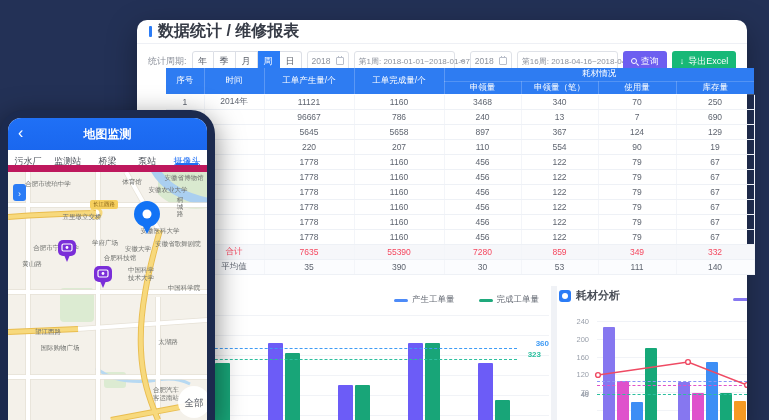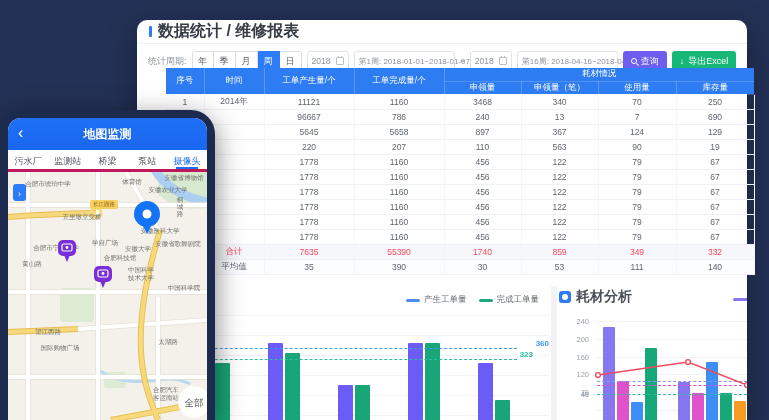--- a/index.html
+++ b/index.html
@@ -45,40 +45,40 @@
         border-bottom:1px solid #eef1f6;border-right:1px solid #f3f5f9;padding:0}
   .dt tr.total td{background:#f6f7fa;color:#f5485f}
   .dt tr.avg td{background:#fbfcfe;color:#5f6570}
 
   
   .lchart{position:absolute;left:8px;top:266px;width:404px;height:144px;overflow:hidden}
   .gutter{position:absolute;left:414px;top:266px;bottom:0;width:6px;background:#f0f2f6}
   .rchart{position:absolute;left:420px;top:266px;width:190px;height:144px;overflow:hidden}
   .gridline{position:absolute;height:1px;background:#f1f3f7}
   .bar{position:absolute}
-  .legend{position:absolute;top:8px;right:10px;display:flex;gap:12px;align-items:center;z-index:3}
+  .legend{position:absolute;top:8px;right:10px;display:flex;gap:24px;align-items:center;z-index:3}
   .litem{display:flex;align-items:center;gap:4px;font-size:8.5px;color:#676c76;cursor:pointer}
   .ldash{width:14px;height:3px;border-radius:2px}
   .refline{position:absolute;height:0;border-top:1px dashed;left:0}
   .reflabel{position:absolute;font-size:8px;font-weight:bold}
-  .rtitle{position:absolute;left:2px;top:2px;display:flex;gap:5px;align-items:center;font-size:14px;color:#4a4f58;font-weight:bold;z-index:3}
+  .rtitle{position:absolute;left:2px;top:2px;display:flex;gap:5px;align-items:center;font-size:11px;color:#4a4f58;font-weight:bold;z-index:3}
   .pieic{width:12px;height:12px;border-radius:3px;background:#2b7cf6;position:relative;flex:none}
   .pieic::after{content:"";position:absolute;left:3px;top:3px;width:6px;height:6px;border-radius:50%;background:#fff}
   .ytick{position:absolute;font-size:7.5px;color:#9aa0ab;width:30px;text-align:right}
   .rlegend{position:absolute;top:12px;right:-3px;width:17px;height:3px;background:#8677f0;border-radius:2px;z-index:3}
   .linesvg{position:absolute;left:0;top:0;z-index:2}
 
   
   .phone{position:absolute;left:0;top:110px;width:215px;height:310px;background:#1c2a4e;
         border-radius:24px 24px 0 0;padding:8px 8px 0;box-shadow:0 8px 28px rgba(0,0,0,.5);z-index:10}
   .screen{width:199px;height:302px;background:#fff;border-radius:13px 13px 0 0;overflow:hidden;position:relative}
   .pheader{height:32px;background:linear-gradient(#1f70f6,#1a67ef);display:flex;align-items:center;justify-content:center;position:relative}
   .back{position:absolute;left:10px;top:0;color:#fff;font-size:16px;line-height:30px;cursor:pointer}
   .ptitle{color:#fff;font-size:12px;font-weight:bold}
-  .ptabs{height:22px;display:flex;background:#fff;border-bottom:3px solid #be185d}
+  .ptabs{height:22px;display:flex;background:#fff;border-bottom:7px solid #be185d}
   .ptab{flex:1;text-align:center;font-size:9px;color:#4d525b;line-height:22px;position:relative;cursor:pointer}
   .ptab.active{color:#1e6ff5}
   .ptab.active::after{content:"";position:absolute;left:50%;margin-left:-11px;bottom:0;width:22px;height:2px;background:#1e6ff5}
   .pmap{height:248px;position:relative;background:#f4f1ea}
 </style>
 </head>
 <body>
 
 <div class="card">
   <div class="crumb-row">
@@ -172,21 +172,21 @@
           <td>367</td>
           <td>124</td>
           <td>129</td>
         </tr>
         <tr>
           <td></td>
           <td></td>
           <td>220</td>
           <td>207</td>
           <td>110</td>
-          <td>563</td>
+          <td>554</td>
           <td>90</td>
           <td>19</td>
         </tr>
         <tr>
           <td></td>
           <td></td>
           <td>1778</td>
           <td>1160</td>
           <td>456</td>
           <td>122</td>
@@ -241,21 +241,21 @@
           <td>456</td>
           <td>122</td>
           <td>79</td>
           <td>67</td>
         </tr>
         <tr class="total">
           <td></td>
           <td>合计</td>
           <td>7635</td>
           <td>55390</td>
-          <td>1740</td>
+          <td>7280</td>
           <td>859</td>
           <td>349</td>
           <td>332</td>
         </tr>
         <tr class="avg">
           <td></td>
           <td>平均值</td>
           <td>35</td>
           <td>390</td>
           <td>30</td>
@@ -289,21 +289,21 @@
       <div class="bar" style="left: 140px; top: 67px; width: 15px; height: 93px; background: rgb(24, 165, 120); border-radius: 1px 1px 0px 0px;"></div>
       <div class="bar" style="left: 193px; top: 99px; width: 15px; height: 61px; background: rgb(108, 92, 247); border-radius: 1px 1px 0px 0px;"></div>
       <div class="bar" style="left: 210px; top: 99px; width: 15px; height: 61px; background: rgb(24, 165, 120); border-radius: 1px 1px 0px 0px;"></div>
       <div class="bar" style="left: 263px; top: 57px; width: 15px; height: 103px; background: rgb(108, 92, 247); border-radius: 1px 1px 0px 0px;"></div>
       <div class="bar" style="left: 280px; top: 57px; width: 15px; height: 103px; background: rgb(24, 165, 120); border-radius: 1px 1px 0px 0px;"></div>
       <div class="bar" style="left: 333px; top: 77px; width: 15px; height: 83px; background: rgb(108, 92, 247); border-radius: 1px 1px 0px 0px;"></div>
       <div class="bar" style="left: 350px; top: 114px; width: 15px; height: 46px; background: rgb(24, 165, 120); border-radius: 1px 1px 0px 0px;"></div>
       <div class="refline" style="top: 62px; width: 372px; border-color: rgb(63, 155, 245);"></div>
       <div class="reflabel" style="top: 53px; right: 0; color: rgb(63, 155, 245);">360</div>
       <div class="refline" style="top: 73px; width: 372px; border-color: rgb(43, 191, 158);"></div>
-      <div class="reflabel" style="top: 64px; right: 16px; color: rgb(43, 191, 158); margin-left: 40px;">323</div>
+      <div class="reflabel" style="top: 64px; right: 8px; color: rgb(43, 191, 158); margin-left: 40px;">323</div>
     </div>
   <div class="gutter"></div>
   <div class="rchart" id="rchart">
     <div class="rtitle">
       <span class="pieic"></span>
       <span>耗材分析</span>
     </div>
     <div class="rlegend"></div>
   <div class="gridline" style="left: 40px; right: 0px; top: 35px;"></div>
       <div class="ytick" style="left: 2px; top: 31px;">240</div>

